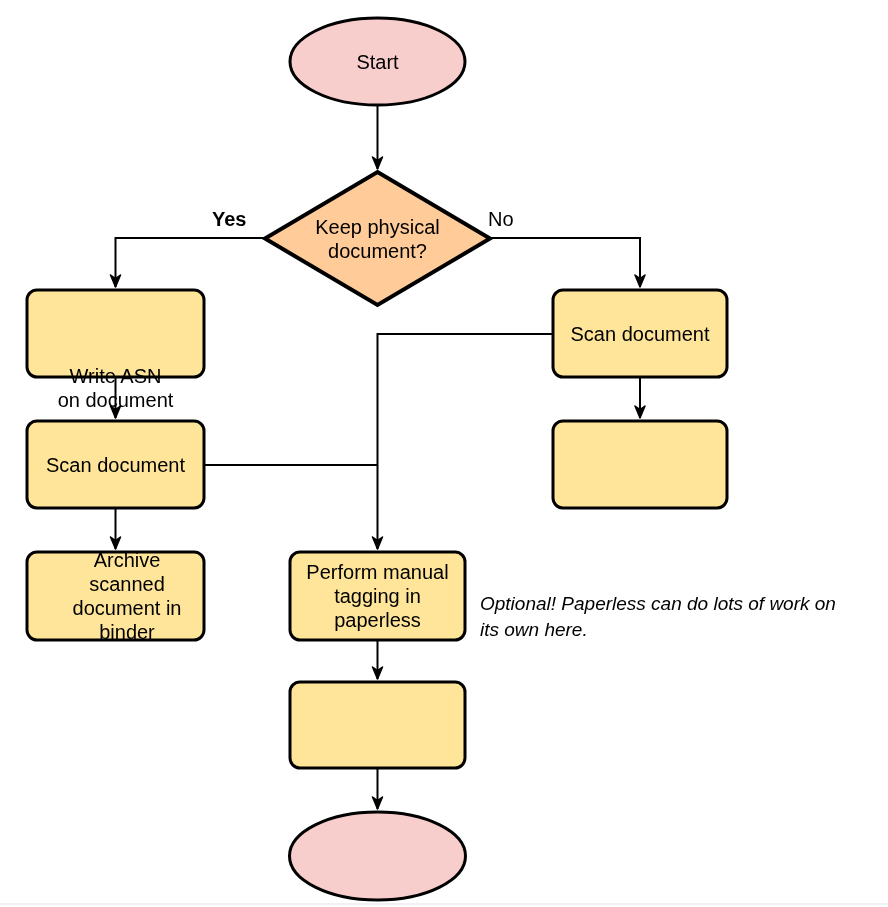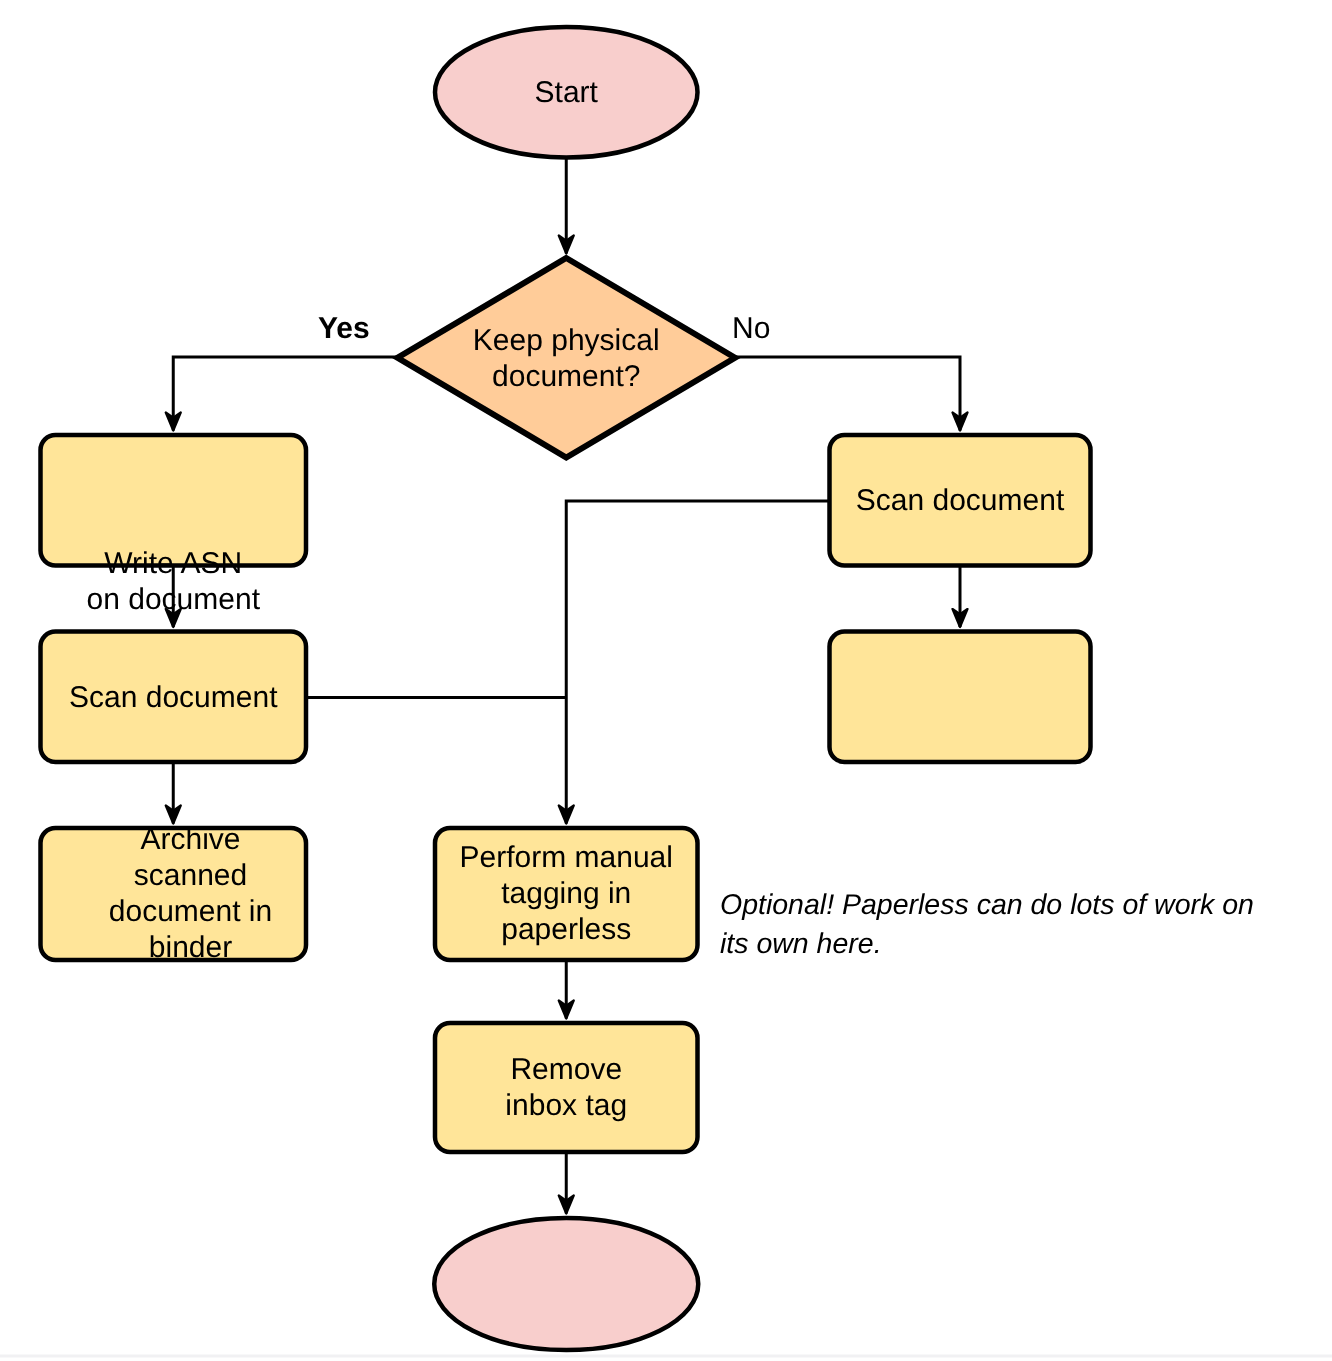--- a/index.html
+++ b/index.html
@@ -94,22 +94,20 @@
   <div class="node-label" style="left:27px; top:290px; width:177px; height:100px;margin-top:48px;">Write ASN
 on document</div>
   <div class="node-label" style="left:27px; top:421px; width:177px; height:87px;">Scan document</div>
   <div class="node-label" style="left:27px; top:552px; width:144px; height:88px;margin-left:28px;">Archive scanned
 document in
 binder</div>
   <div class="node-label" style="left:553px; top:290px; width:174px; height:87px;">Scan document</div>
   <div class="node-label" style="left:290px; top:552px; width:175px; height:88px;">Perform manual
 tagging in
 paperless</div>
-  <div class="node-label" style="left:290px; top:682px; width:175px; height:86px;">Remove
-inbox tag</div>
 
   <div class="edge-label" style="left:212px; top:208px;font-weight:bold;">Yes</div>
   <div class="edge-label" style="left:488px; top:208px;">No</div>
 
   <div class="annotation">Optional! Paperless can do lots of work on
 its own here.</div>
 
   <div class="bottom-divider"></div>
 
 </div>

